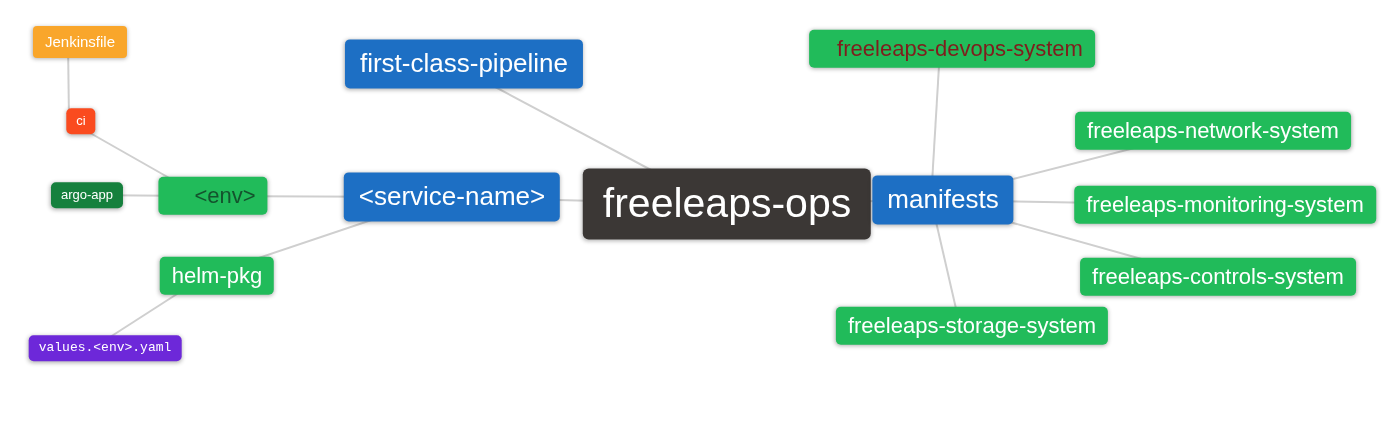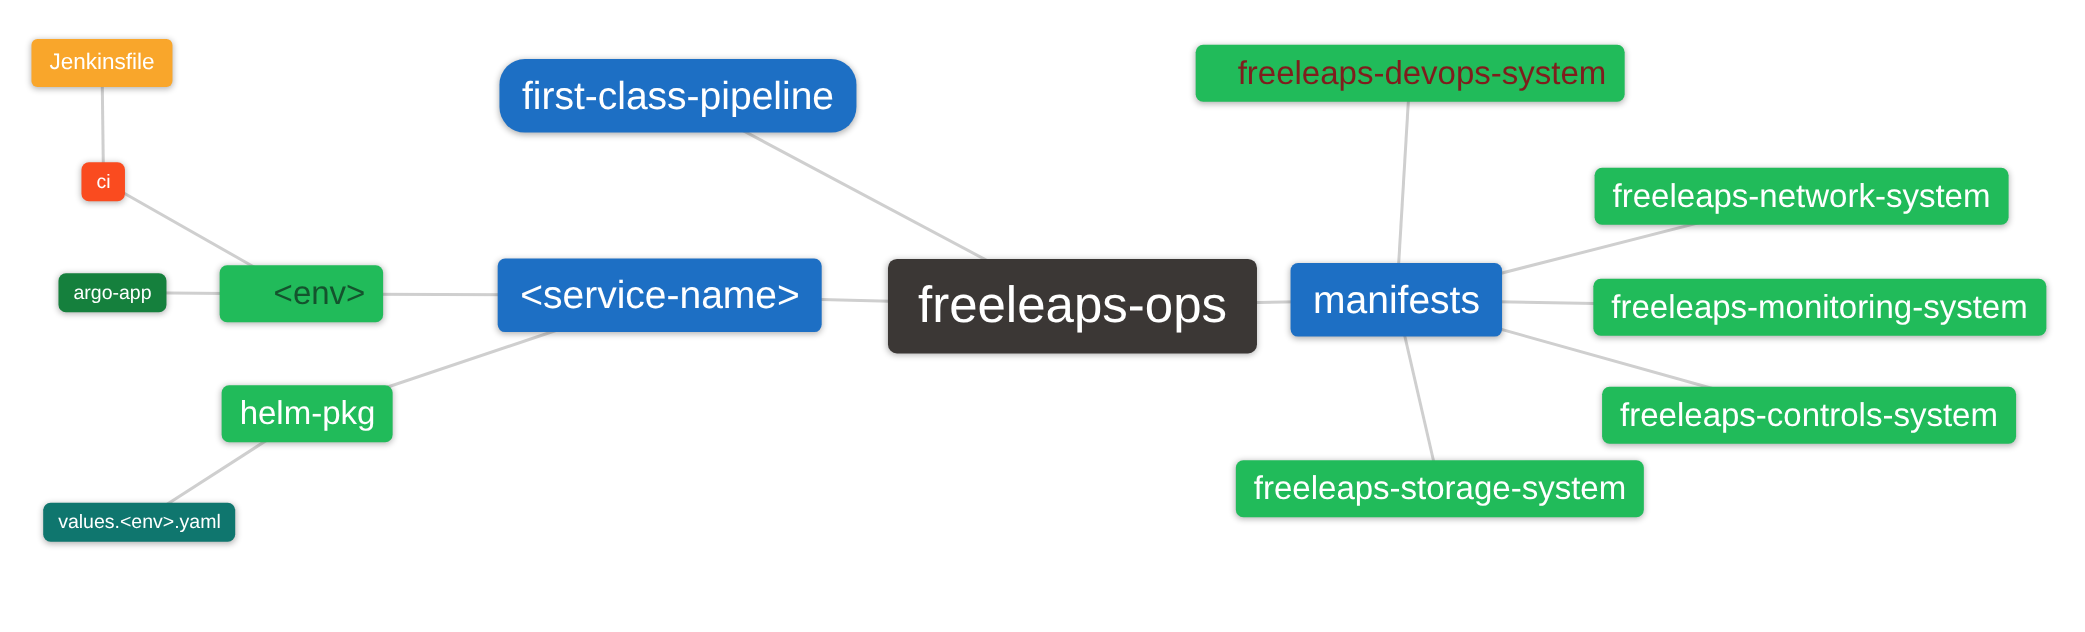--- a/index.html
+++ b/index.html
@@ -25,22 +25,23 @@
   .node {
     position: absolute;
     transform: translate(-50%, -50%);
     white-space: nowrap;
     text-align: center;
     line-height: 1.2;
     border-radius: 5px;
     box-shadow: 0 1px 4px rgba(0,0,0,0.30);
     cursor: pointer;
     user-select: none;
+    margin-left: 12px;
   }
-  .role-root   { font-size: 34px; padding: 11px 20px; border-radius: 6px; }
+  .role-root   { font-size: 41px; padding: 11px 20px; border-radius: 6px; }
   .role-branch { font-size: 26px; padding: 9px 15px;  }
   .role-sub    { font-size: 22px; padding: 6px 12px;  }
   .role-leaf   { font-size: 13px; padding: 5px 10px;  }
   .role-file   { font-size: 15px; padding: 7px 12px;  border-radius: 4px; }
 </style>
 </head>
 <body>
 
 <div class="canvas">
   <svg class="edges" id="edges" xmlns="http://www.w3.org/2000/svg">
@@ -54,28 +55,28 @@
       <line x1="440" y1="197" x2="715" y2="204" stroke="#cfcfcf" stroke-width="2"></line>
       <line x1="715" y1="204" x2="931" y2="200" stroke="#cfcfcf" stroke-width="2"></line>
       <line x1="931" y1="200" x2="940" y2="49" stroke="#cfcfcf" stroke-width="2"></line>
       <line x1="931" y1="200" x2="1201" y2="131" stroke="#cfcfcf" stroke-width="2"></line>
       <line x1="931" y1="200" x2="1213" y2="205" stroke="#cfcfcf" stroke-width="2"></line>
       <line x1="931" y1="200" x2="1206" y2="277" stroke="#cfcfcf" stroke-width="2"></line>
       <line x1="931" y1="200" x2="960" y2="326" stroke="#cfcfcf" stroke-width="2"></line>
     </svg>
   <div id="nodes">
       <div class="node role-root" style="left: 715px; top: 204px; background-color: rgb(59, 55, 53); color: rgb(255, 255, 255);">freeleaps-ops</div>
-      <div class="node role-branch" style="left: 452px; top: 64px; background-color: rgb(29, 111, 196); color: rgb(255, 255, 255); border-radius: 17px;">first-class-pipeline</div>
+      <div class="node role-branch" style="left: 452px; top: 64px; background-color: rgb(29, 111, 196); color: rgb(255, 255, 255);">first-class-pipeline</div>
       <div class="node role-branch" style="left: 440px; top: 197px; background-color: rgb(29, 111, 196); color: rgb(255, 255, 255);">&lt;service-name&gt;</div>
       <div class="node role-branch" style="left: 931px; top: 200px; background-color: rgb(29, 111, 196); color: rgb(255, 255, 255);">manifests</div>
       <div class="node role-sub" style="left: 201px; top: 196px; background-color: rgb(33, 187, 90); color: #14532d; padding-left: 36px;">&lt;env&gt;</div>
       <div class="node role-sub" style="left: 205px; top: 276px; background-color: rgb(33, 187, 90); color: rgb(255, 255, 255); text-align: center;">helm-pkg</div>
       <div class="node role-sub" style="left: 940px; top: 49px; background-color: rgb(33, 187, 90); color: #7f1d1d; padding-left: 28px;">freeleaps-devops-system</div>
       <div class="node role-sub" style="left: 1201px; top: 131px; background-color: rgb(33, 187, 90); color: rgb(255, 255, 255);">freeleaps-network-system</div>
       <div class="node role-sub" style="left: 1213px; top: 205px; background-color: rgb(33, 187, 90); color: rgb(255, 255, 255);">freeleaps-monitoring-system</div>
       <div class="node role-sub" style="left: 1206px; top: 277px; background-color: rgb(33, 187, 90); color: rgb(255, 255, 255);">freeleaps-controls-system</div>
       <div class="node role-sub" style="left: 960px; top: 326px; background-color: rgb(33, 187, 90); color: rgb(255, 255, 255);">freeleaps-storage-system</div>
       <div class="node role-leaf" style="left: 69px; top: 121px; background-color: rgb(250, 75, 31); color: rgb(255, 255, 255);">ci</div>
       <div class="node role-leaf" style="left: 75px; top: 195px; background-color: #15803d; color: rgb(255, 255, 255);">argo-app</div>
-      <div class="node role-leaf" style="left: 93px; top: 348px; background-color: #0f766e; color: rgb(255, 255, 255);">values.&lt;env&gt;.yaml</div>
+      <div class="node role-leaf" style="left: 93px; top: 348px; background-color: #6d28d9; color: rgb(255, 255, 255); font-family: Liberation Mono, monospace;">values.&lt;env&gt;.yaml</div>
       <div class="node role-file" style="left: 68px; top: 42px; background-color: rgb(249, 166, 43); color: rgb(255, 255, 255);">Jenkinsfile</div>
     </div>
 </div>
 
 </body></html>

